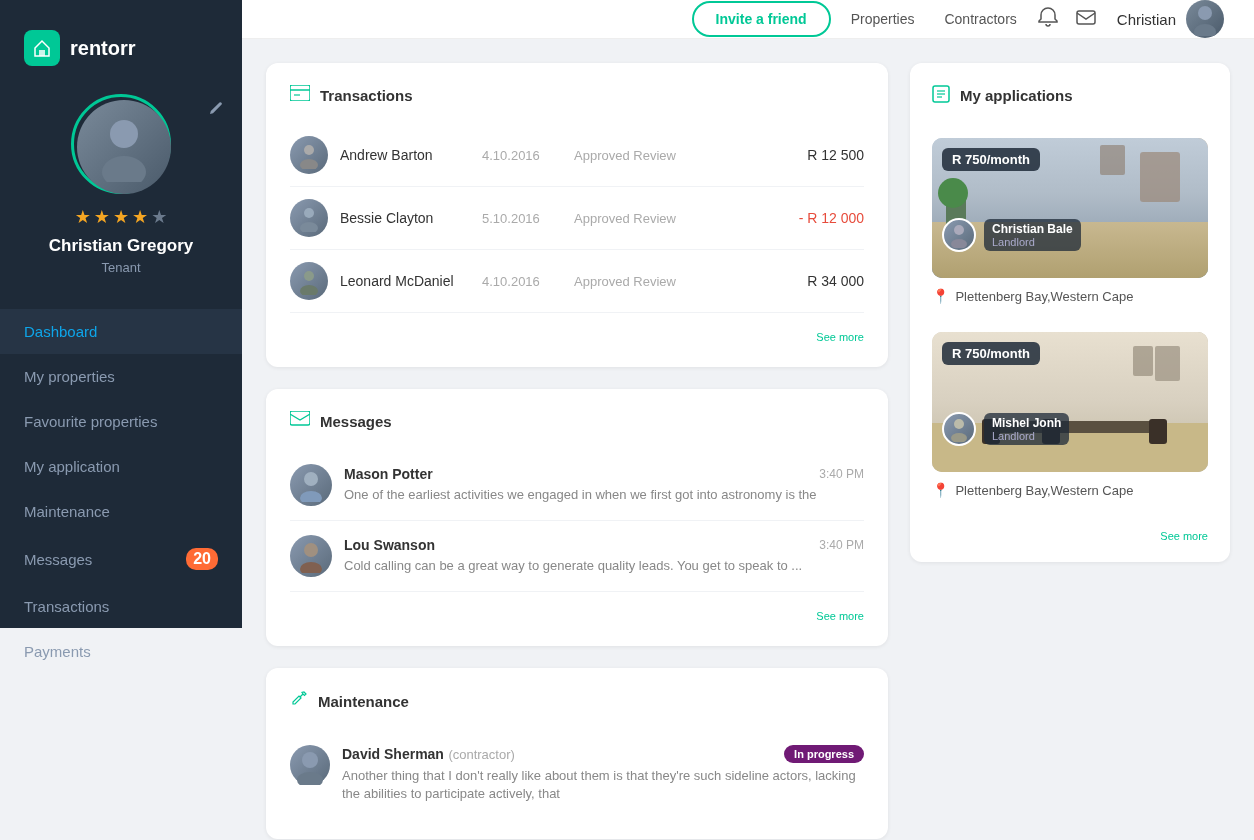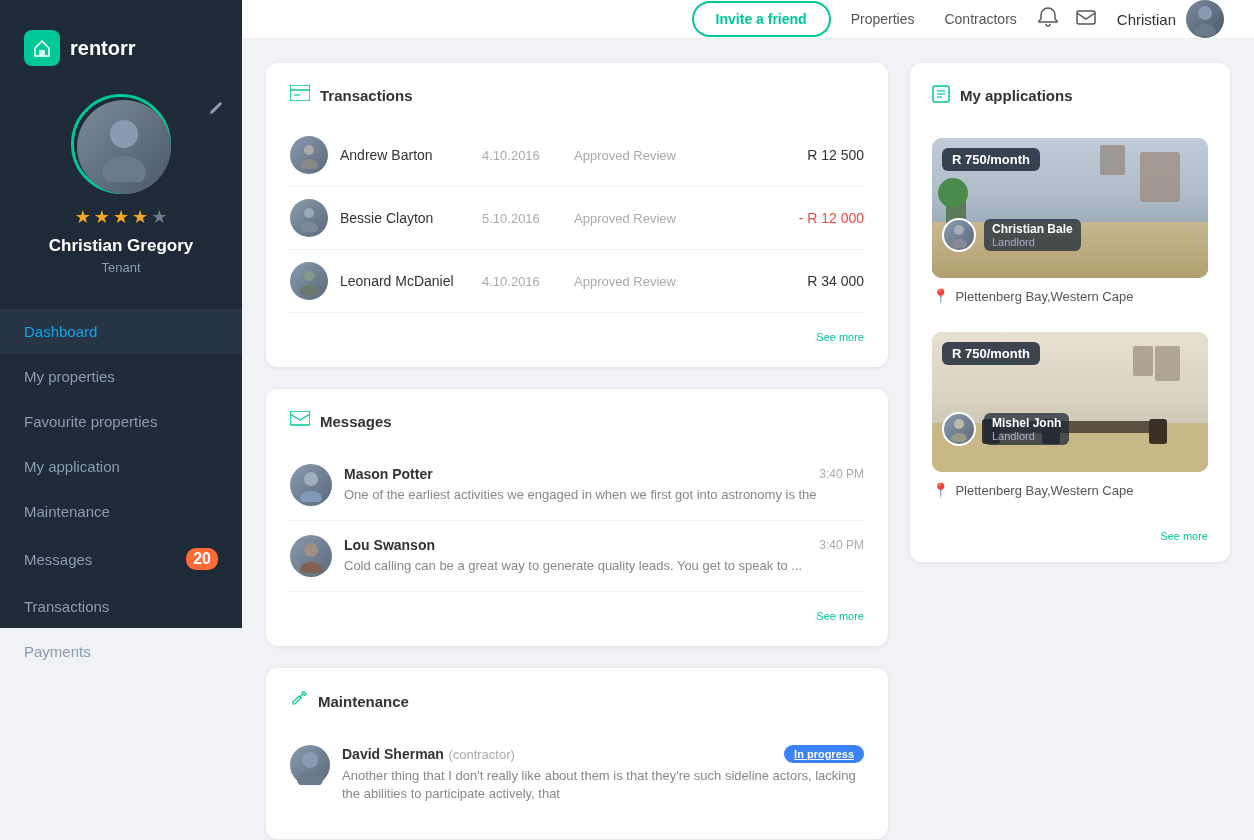--- a/index.html
+++ b/index.html
@@ -232,22 +232,22 @@
     .maint-avatar {
       width: 40px; height: 40px; border-radius: 50%;
       background: linear-gradient(135deg, #8a9ab0, #5a6a7a);
       flex-shrink: 0;
     }
     .maint-content { flex: 1; }
     .maint-header { display: flex; justify-content: space-between; align-items: center; margin-bottom: 4px; }
     .maint-name { font-size: 14px; color: #333; font-weight: 600; }
     .maint-contractor { color: #aaa; font-size: 13px; font-weight: 400; }
     .maint-badge {
-      background: #3b82f6; color: white;
-      font-size: 11px; padding: 3px 10px; border-radius: 12px; font-weight: 600; text-decoration: underline;
+      background: #701a75; color: white;
+      font-size: 11px; padding: 3px 10px; border-radius: 12px; font-weight: 600;
     }
     .maint-preview { font-size: 13px; color: #888; line-height: 1.4; }
 
     
     .prop-bg-1 {
       background: linear-gradient(135deg, #b8c8d8 0%, #8090a0 40%, #c8b090 70%, #a0b090 100%);
     }
     .prop-bg-2 {
       background: linear-gradient(135deg, #d8d0c0 0%, #e8e0d0 40%, #c0b8a0 70%, #b8c0c8 100%);
     }

